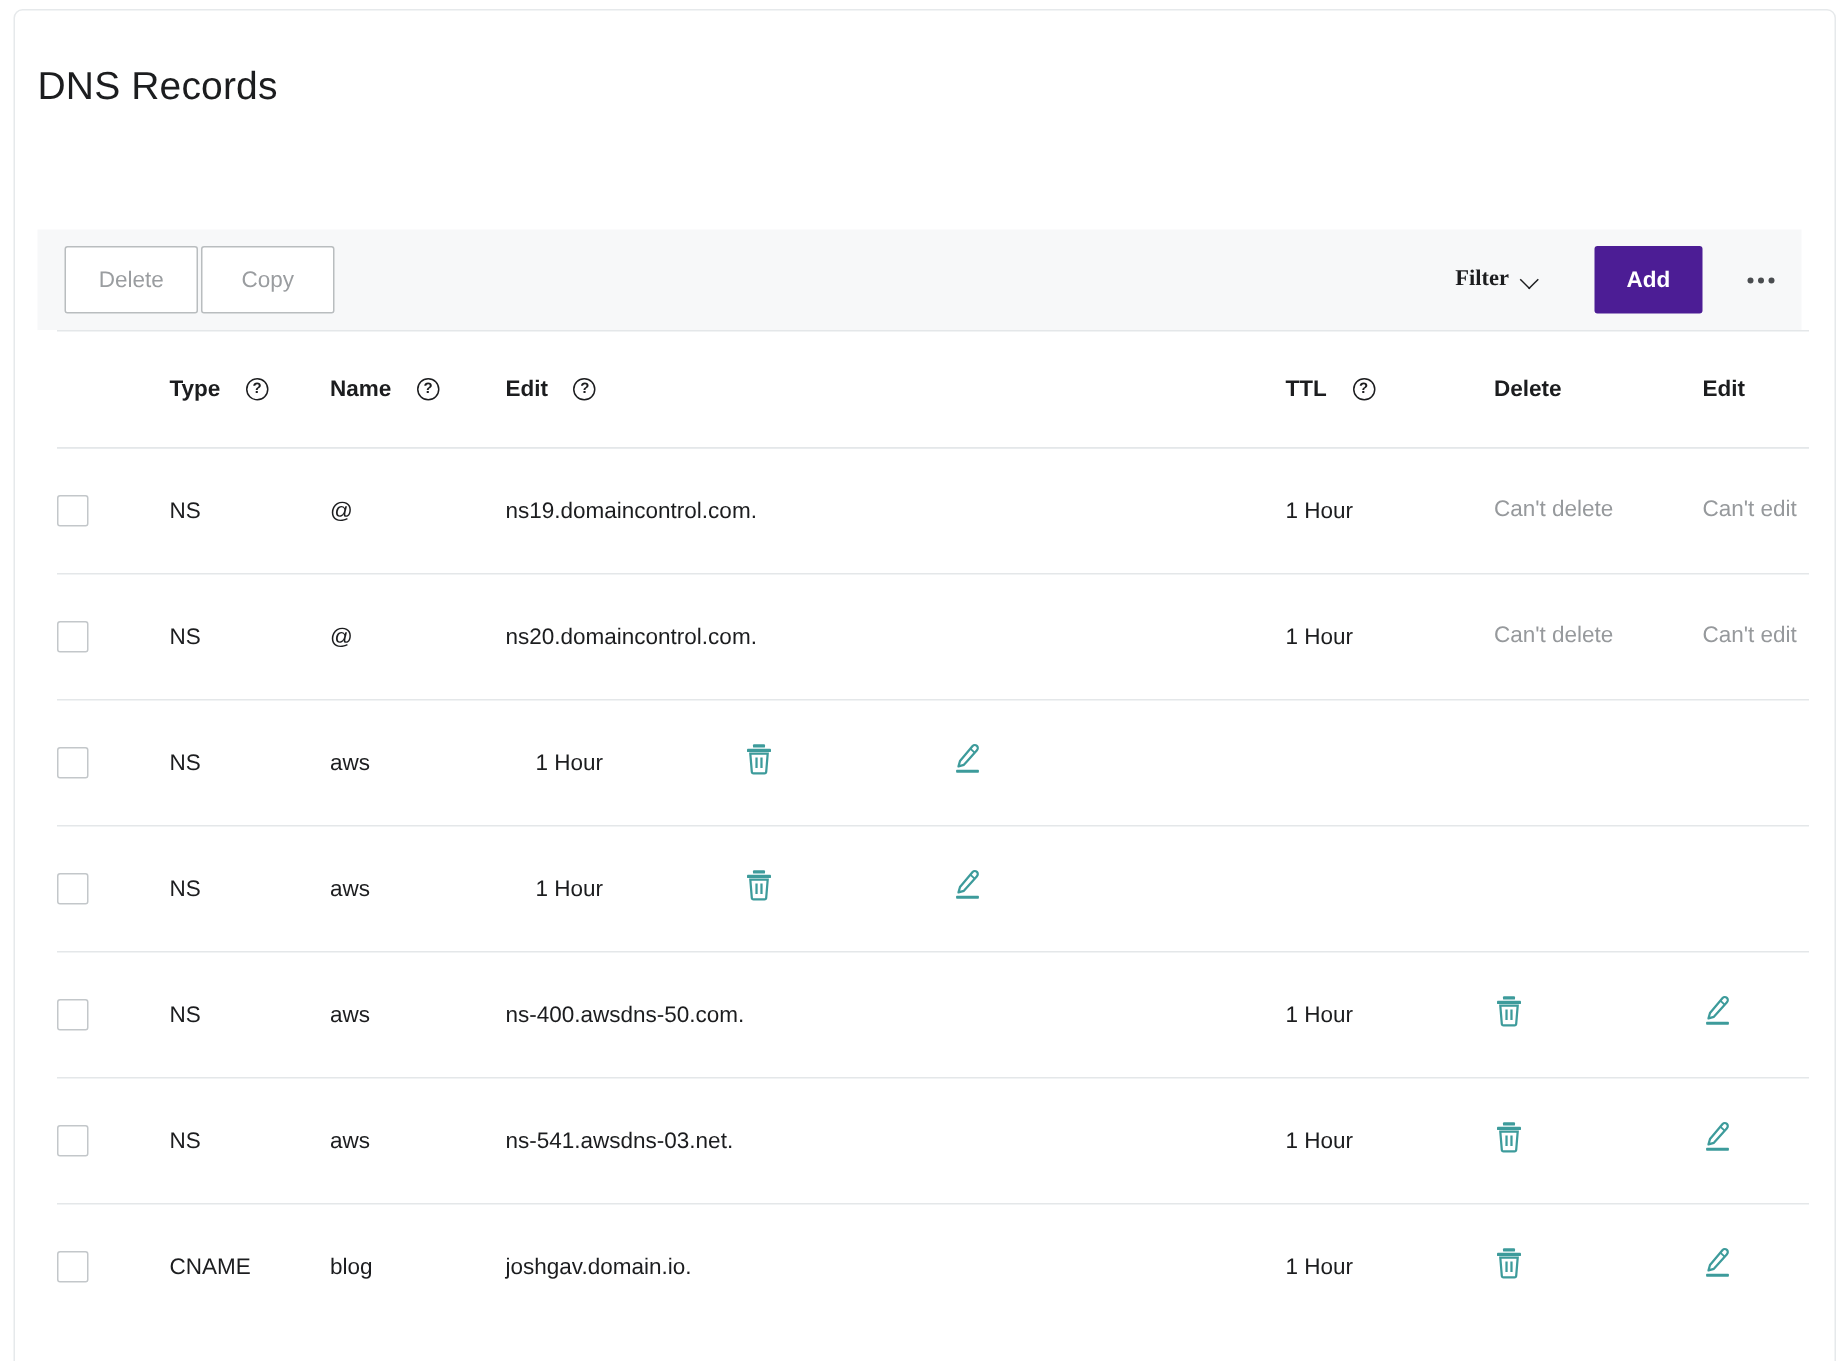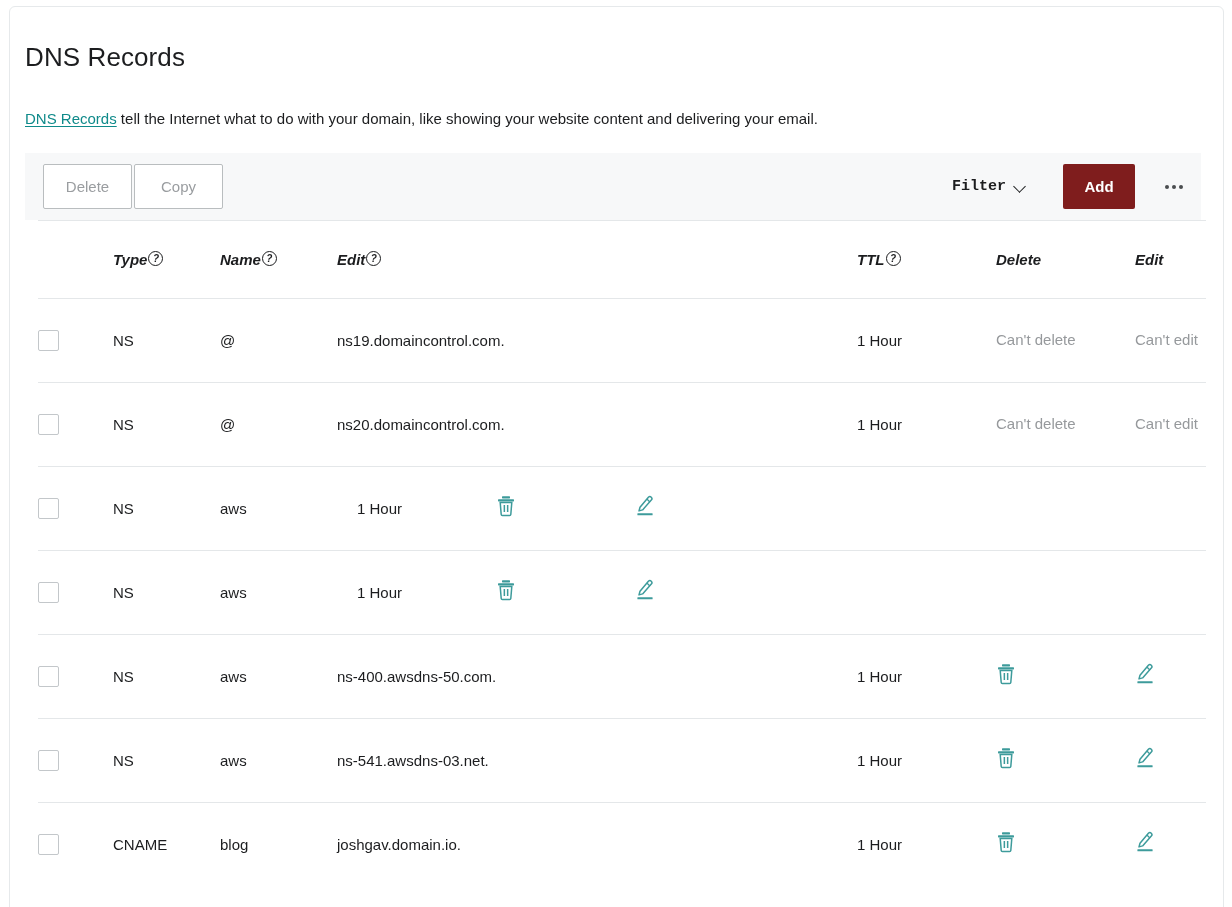--- a/index.html
+++ b/index.html
@@ -83,40 +83,40 @@
   .filter-btn {
     display: flex;
     align-items: center;
     gap: 9px;
     font-size: 15px;
     font-weight: 700;
     color: #1c1d1f;
     cursor: pointer;
     background: none;
     border: none;
-    font-family: Liberation Mono, monospace;
+    font-family: Liberation Serif, serif;
   }
   .chev {
     width: 12px; height: 12px;
     display: inline-block;
     position: relative;
   }
   .chev::after {
     content: "";
     position: absolute;
     left: 0; top: 1px;
     width: 8px; height: 8px;
     border-right: 1.6px solid #1c1d1f;
     border-bottom: 1.6px solid #1c1d1f;
     transform: rotate(45deg);
   }
   .btn-add {
     margin-left: 30px;
     width: 72px; height: 45px;
-    background: #7f1d1d;
+    background: #4c1d95;
     color: #ffffff;
     border: none;
     border-radius: 2px;
     font-size: 15px;
     font-weight: 700;
     font-family: "Liberation Sans", sans-serif;
     cursor: pointer;
   }
   .btn-more {
     margin-left: 26px;
@@ -170,22 +170,22 @@
   .c-data  { width: 500px; flex: 0 0 500px; }
   .c-ttl   { width: 139px; flex: 0 0 139px; margin-left: 20px; }
   .c-del   { width: 139px; flex: 0 0 139px; }
   .c-edit  { width: 110px; flex: 0 0 110px; }
 
   .hcell {
     font-size: 15px;
     font-weight: 700;
     color: #1c1d1f;
     display: flex;
-    gap: 1px;
-    font-style: italic;
+    align-items: center;
+    gap: 17px;
   }
   .help-ico {
     width: 15px; height: 15px;
     border: 1.2px solid #1c1d1f;
     border-radius: 50%;
     font-size: 10px;
     font-weight: 700;
     line-height: 13px;
     text-align: center;
     color: #1c1d1f;
@@ -220,23 +220,20 @@
     align-items: center;
   }
 </style>
 </head>
 <body>
 
 <div class="card">
 
   <h1 class="page-title">DNS Records</h1>
 
-  <p class="description">
-    <a class="dns-link">DNS Records</a><span> tell the Internet what to do with your domain, like showing your website content and delivering your email.</span>
-  </p>
 
   <div class="toolbar">
     <button class="btn-ghost" disabled="">Delete</button>
     <button class="btn-ghost second" disabled="">Copy</button>
 
     <div class="toolbar-right">
       <button class="filter-btn">
         <span>Filter</span>
         <span class="chev"></span>
       </button>

